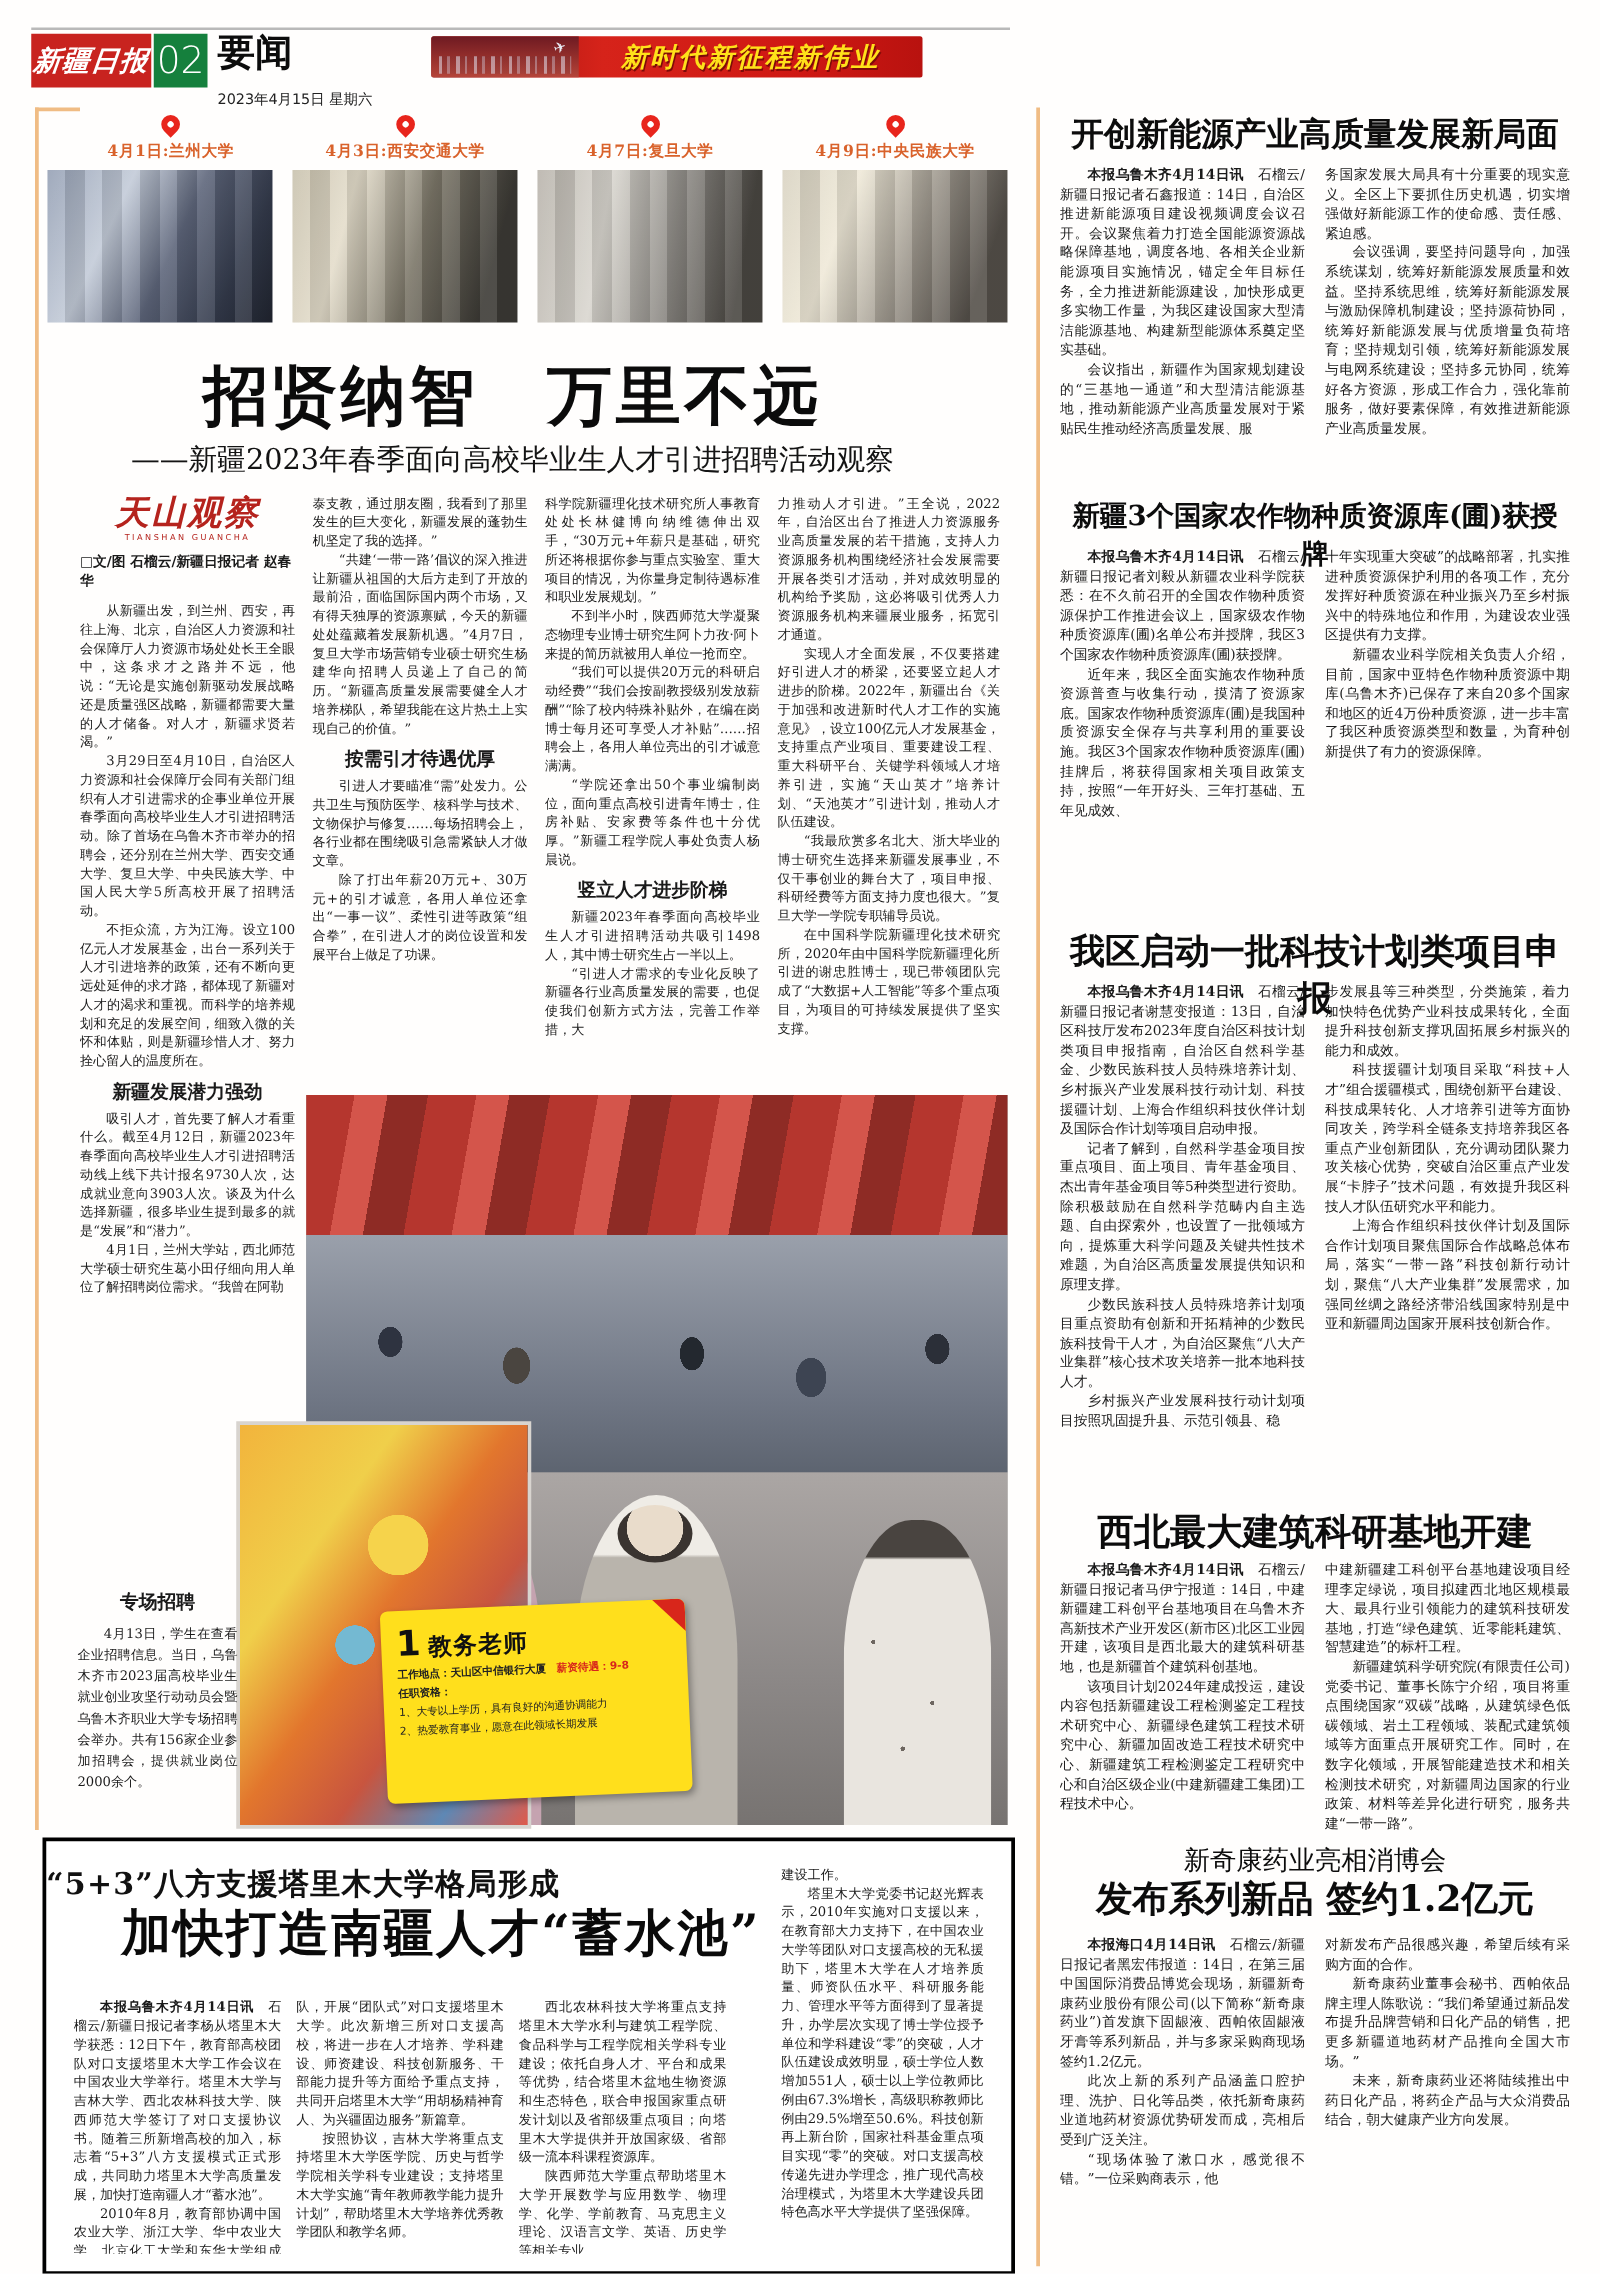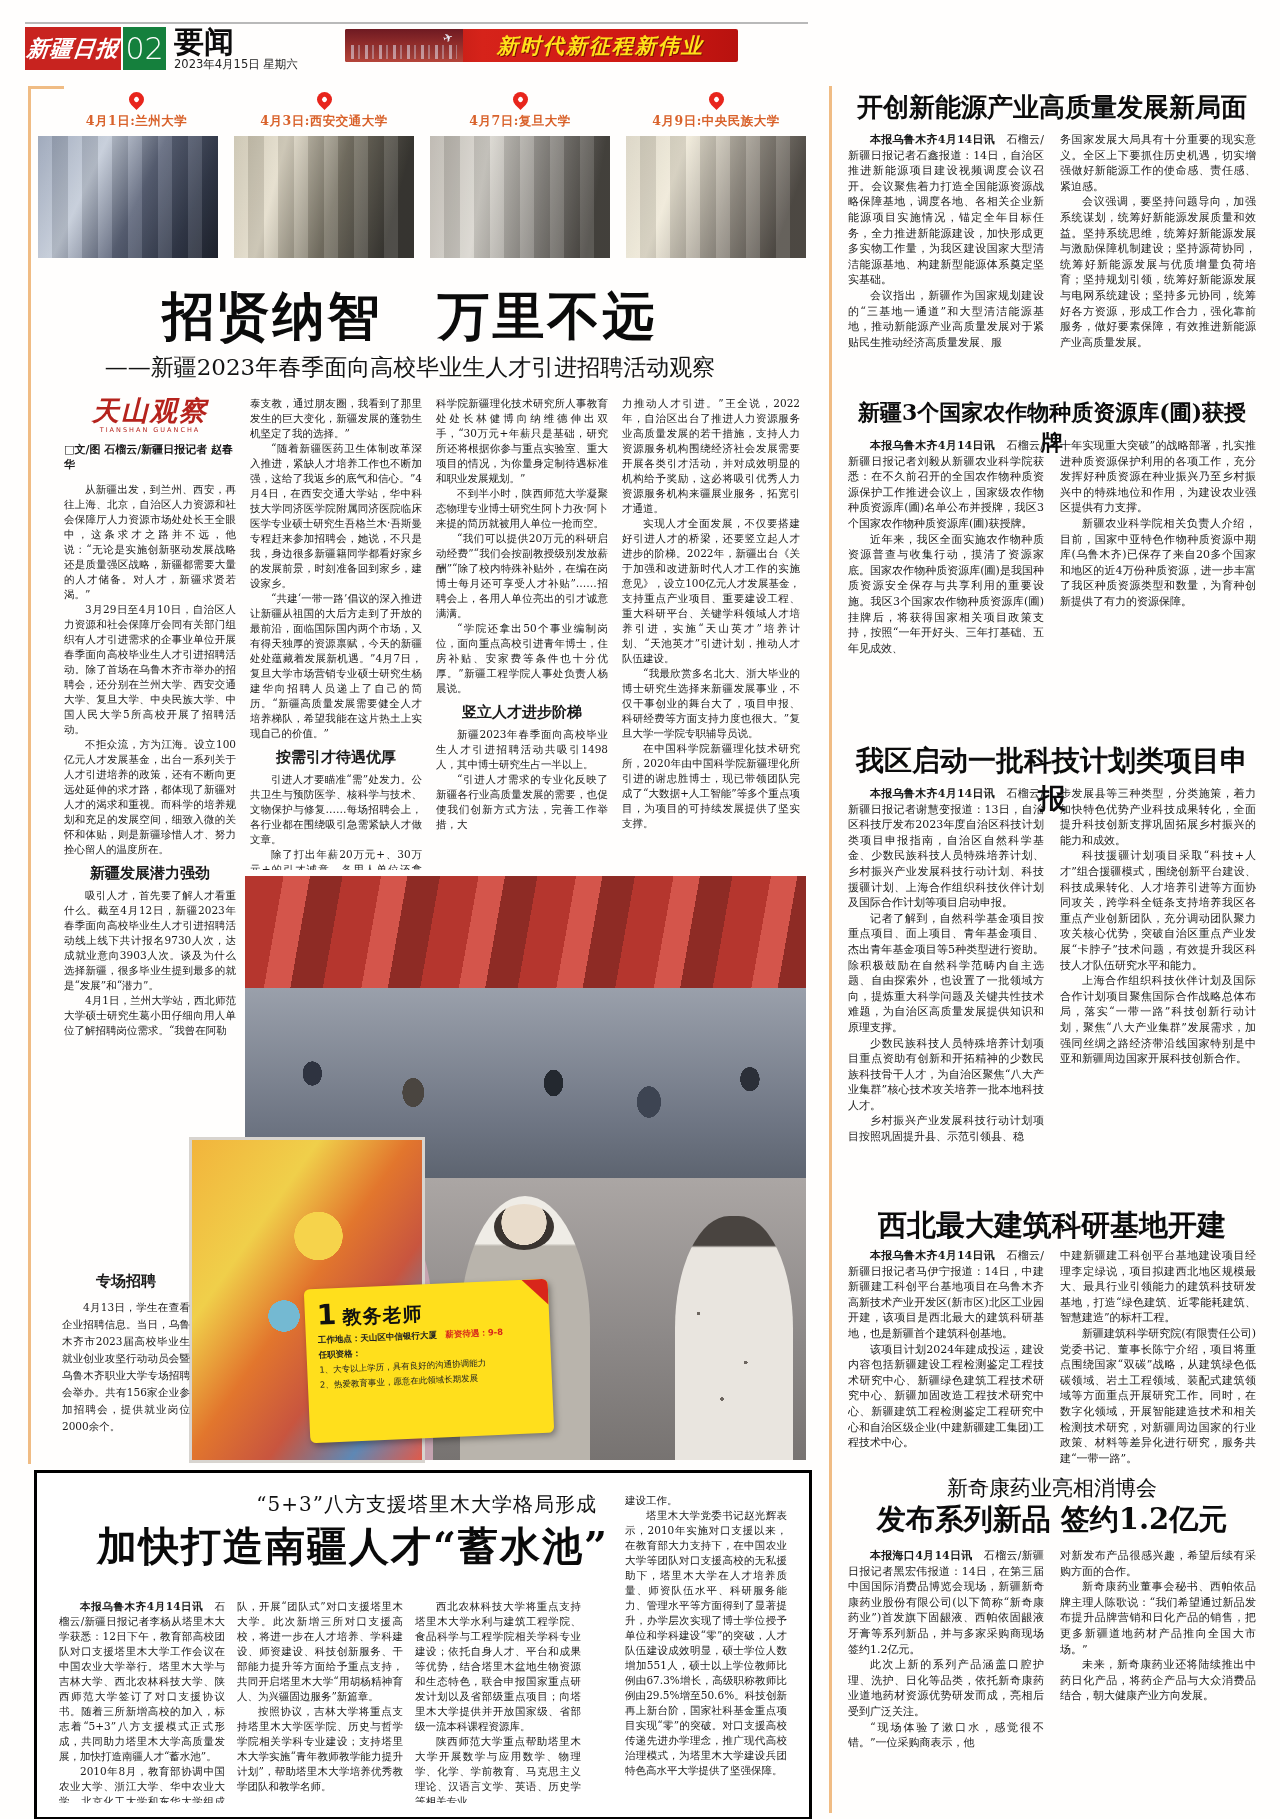--- a/index.html
+++ b/index.html
@@ -8,21 +8,21 @@
   .abs{position:absolute;}
   .sans{font-family:"DejaVu Sans","Liberation Sans",sans-serif;}
 
   
   .topline{background:#b9b9b9;height:2px;}
   .mast-box{background:#c8231f;color:#fff;display:flex;align-items:center;justify-content:center;}
   .mast-box span{font-weight:bold;font-size:22px;font-style:italic;transform:skewX(-6deg);letter-spacing:1px;}
   .pagenum-box{background:#15803d;color:#fff;display:flex;align-items:center;justify-content:center;
                font-size:30px;font-weight:300;}
   .section-title{font-size:30px;font-weight:bold;color:#0c0c0c;}
-  .date-text{font-size:11.5px;color:#222;}
+  .date-text{font-size:11.5px;color:#222;margin-top:15px;}
   .banner{background:linear-gradient(90deg,#8f0f0d,#d6231a 35%,#cf1813 75%,#b8120f);border-radius:2px;
           display:flex;align-items:center;overflow:hidden;}
   .banner-sky{width:118px;height:100%;position:relative;flex:none;
           background:linear-gradient(180deg,#6e1a22 0%,#97302c 55%,#b5453a 100%);}
   .banner-sky::after{content:"";position:absolute;left:6px;right:6px;bottom:3px;height:14px;
           background:repeating-linear-gradient(90deg,rgba(220,225,240,.55) 0 3px,rgba(90,60,70,.15) 3px 7px,rgba(200,210,230,.4) 7px 9px,rgba(90,60,70,.1) 9px 14px);}
   .banner-plane{position:absolute;right:10px;top:2px;color:#e8ecf5;font-size:12px;transform:rotate(-18deg);}
   .banner-text{flex:1;text-align:center;color:#ffe11a;font-weight:bold;font-size:21px;
           font-style:italic;letter-spacing:2px;text-shadow:1px 1px 0 #7d0b08;}
 
@@ -100,21 +100,21 @@
   .sign-line{font-size:8.5px;color:#222;font-family:"DejaVu Sans",sans-serif;margin-top:3px;font-weight:bold;}
   .sign-salary{color:#d8261b;}
 
   
   .cap-title{font-size:15px;font-weight:bold;text-align:center;margin-bottom:8px;}
   .cap-text{font-size:10.5px;line-height:17px;text-align:justify;text-indent:2em;margin:0;}
   .cap-credit{font-size:10.5px;line-height:16px;margin:4px 0 0;}
 
   
   .box{border:3px solid #000;background:#fff;}
-  .box-kicker{font-size:20px;text-align:right;color:#111;letter-spacing:1px;}
+  .box-kicker{font-size:24px;text-align:left;color:#111;letter-spacing:1px;font-weight:bold;}
   .box-headline{font-size:40px;font-weight:bold;text-align:center;letter-spacing:2px;color:#0a0a0a;padding-left:36px;}
 
   
   .r-head{left:848px;width:408px;text-align:center;font-weight:bold;color:#0c0c0c;}
   .rcols{left:848px;width:408px;display:flex;gap:16px;}
   .rcol{width:196px;font-size:11px;line-height:15.6px;text-align:justify;overflow:hidden;}
   .rcol p{margin:0;text-indent:2em;}
 </style>
 </head>
 <body>
@@ -179,21 +179,20 @@
     <h4 class="subhead">新疆发展潜力强劲</h4>
     <div>
         <p>吸引人才，首先要了解人才看重什么。截至4月12日，新疆2023年春季面向高校毕业生人才引进招聘活动线上线下共计报名9730人次，达成就业意向3903人次。谈及为什么选择新疆，很多毕业生提到最多的就是“发展”和“潜力”。</p>
         <p>4月1日，兰州大学站，西北师范大学硕士研究生葛小田仔细向用人单位了解招聘岗位需求。“我曾在阿勒</p>
       </div>
   </div>
 
   <div class="abs col" style="left:250px;top:396px;width:172px;height:474px;">
     <div class="cont">
         <p>泰支教，通过朋友圈，我看到了那里发生的巨大变化，新疆发展的蓬勃生机坚定了我的选择。”</p>
-        <p>“随着新疆医药卫生体制改革深入推进，紧缺人才培养工作也不断加强，这给了我返乡的底气和信心。”4月4日，在西安交通大学站，华中科技大学同济医学院附属同济医院临床医学专业硕士研究生吾格兰木·吾斯曼专程赶来参加招聘会，她说，不只是我，身边很多新疆籍同学都看好家乡的发展前景，时刻准备回到家乡，建设家乡。</p>
         <p>“共建‘一带一路’倡议的深入推进让新疆从祖国的大后方走到了开放的最前沿，面临国际国内两个市场，又有得天独厚的资源禀赋，今天的新疆处处蕴藏着发展新机遇。”4月7日，复旦大学市场营销专业硕士研究生杨建华向招聘人员递上了自己的简历。“新疆高质量发展需要健全人才培养梯队，希望我能在这片热土上实现自己的价值。”</p>
       </div>
     <h4 class="subhead">按需引才待遇优厚</h4>
     <div>
         <p>引进人才要瞄准“需”处发力。公共卫生与预防医学、核科学与技术、文物保护与修复……每场招聘会上，各行业都在围绕吸引急需紧缺人才做文章。</p>
         <p>除了打出年薪20万元+、30万元+的引才诚意，各用人单位还拿出“一事一议”、柔性引进等政策“组合拳”，在引进人才的岗位设置和发展平台上做足了功课。</p>
       </div>
   </div>
 
   <div class="abs col" style="left:436px;top:396px;width:172px;height:474px;">

